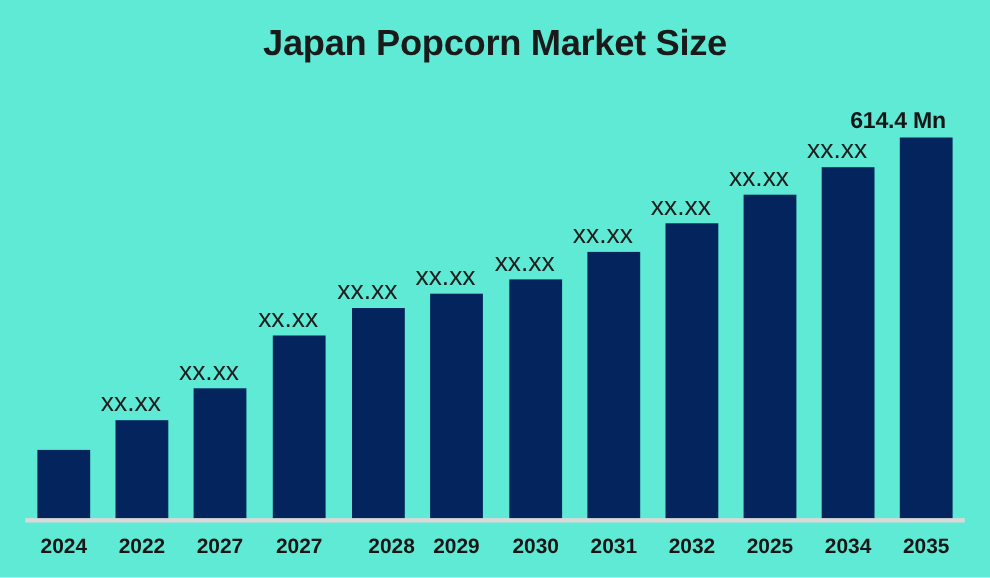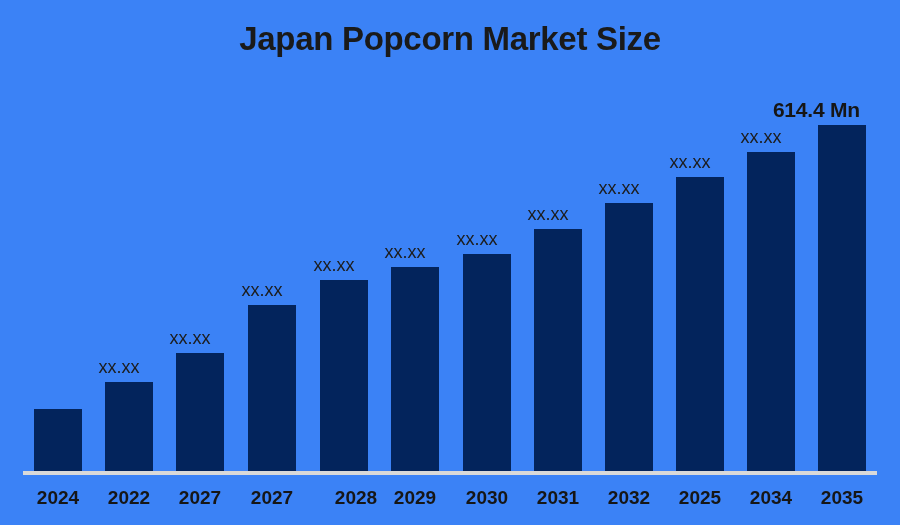--- a/index.html
+++ b/index.html
@@ -9,21 +9,21 @@
     background: #ffffff;
   }
   body {
     font-family: "Liberation Sans", sans-serif;
     -webkit-font-smoothing: antialiased;
   }
   #chart-root {
     position: relative;
     width: 900px;
     height: 525px;
-    background: #3b82f6;
+    background: #5eead4;
     overflow: hidden;
   }
   #chart-title {
     position: absolute;
     left: 0;
     top: 17px;
     width: 900px;
     text-align: center;
     font-size: 33px;
     font-weight: bold;
@@ -64,21 +64,21 @@
     left: 50%;
     transform: translateX(-50%);
     white-space: nowrap;
     font-size: 19px;
     font-weight: bold;
     color: #161616;
     text-align: center;
     line-height: 22px;
   }
   .bar-value.small {
-    font-size: 18px;
+    font-size: 24px;
     font-weight: normal;
     color: #1d1d1d;
     letter-spacing: 0px;
   }
   .bar-value.emphasis {
     font-size: 21px;
     font-weight: bold;
     letter-spacing: -0.2px;
   }
   .bar-category {

